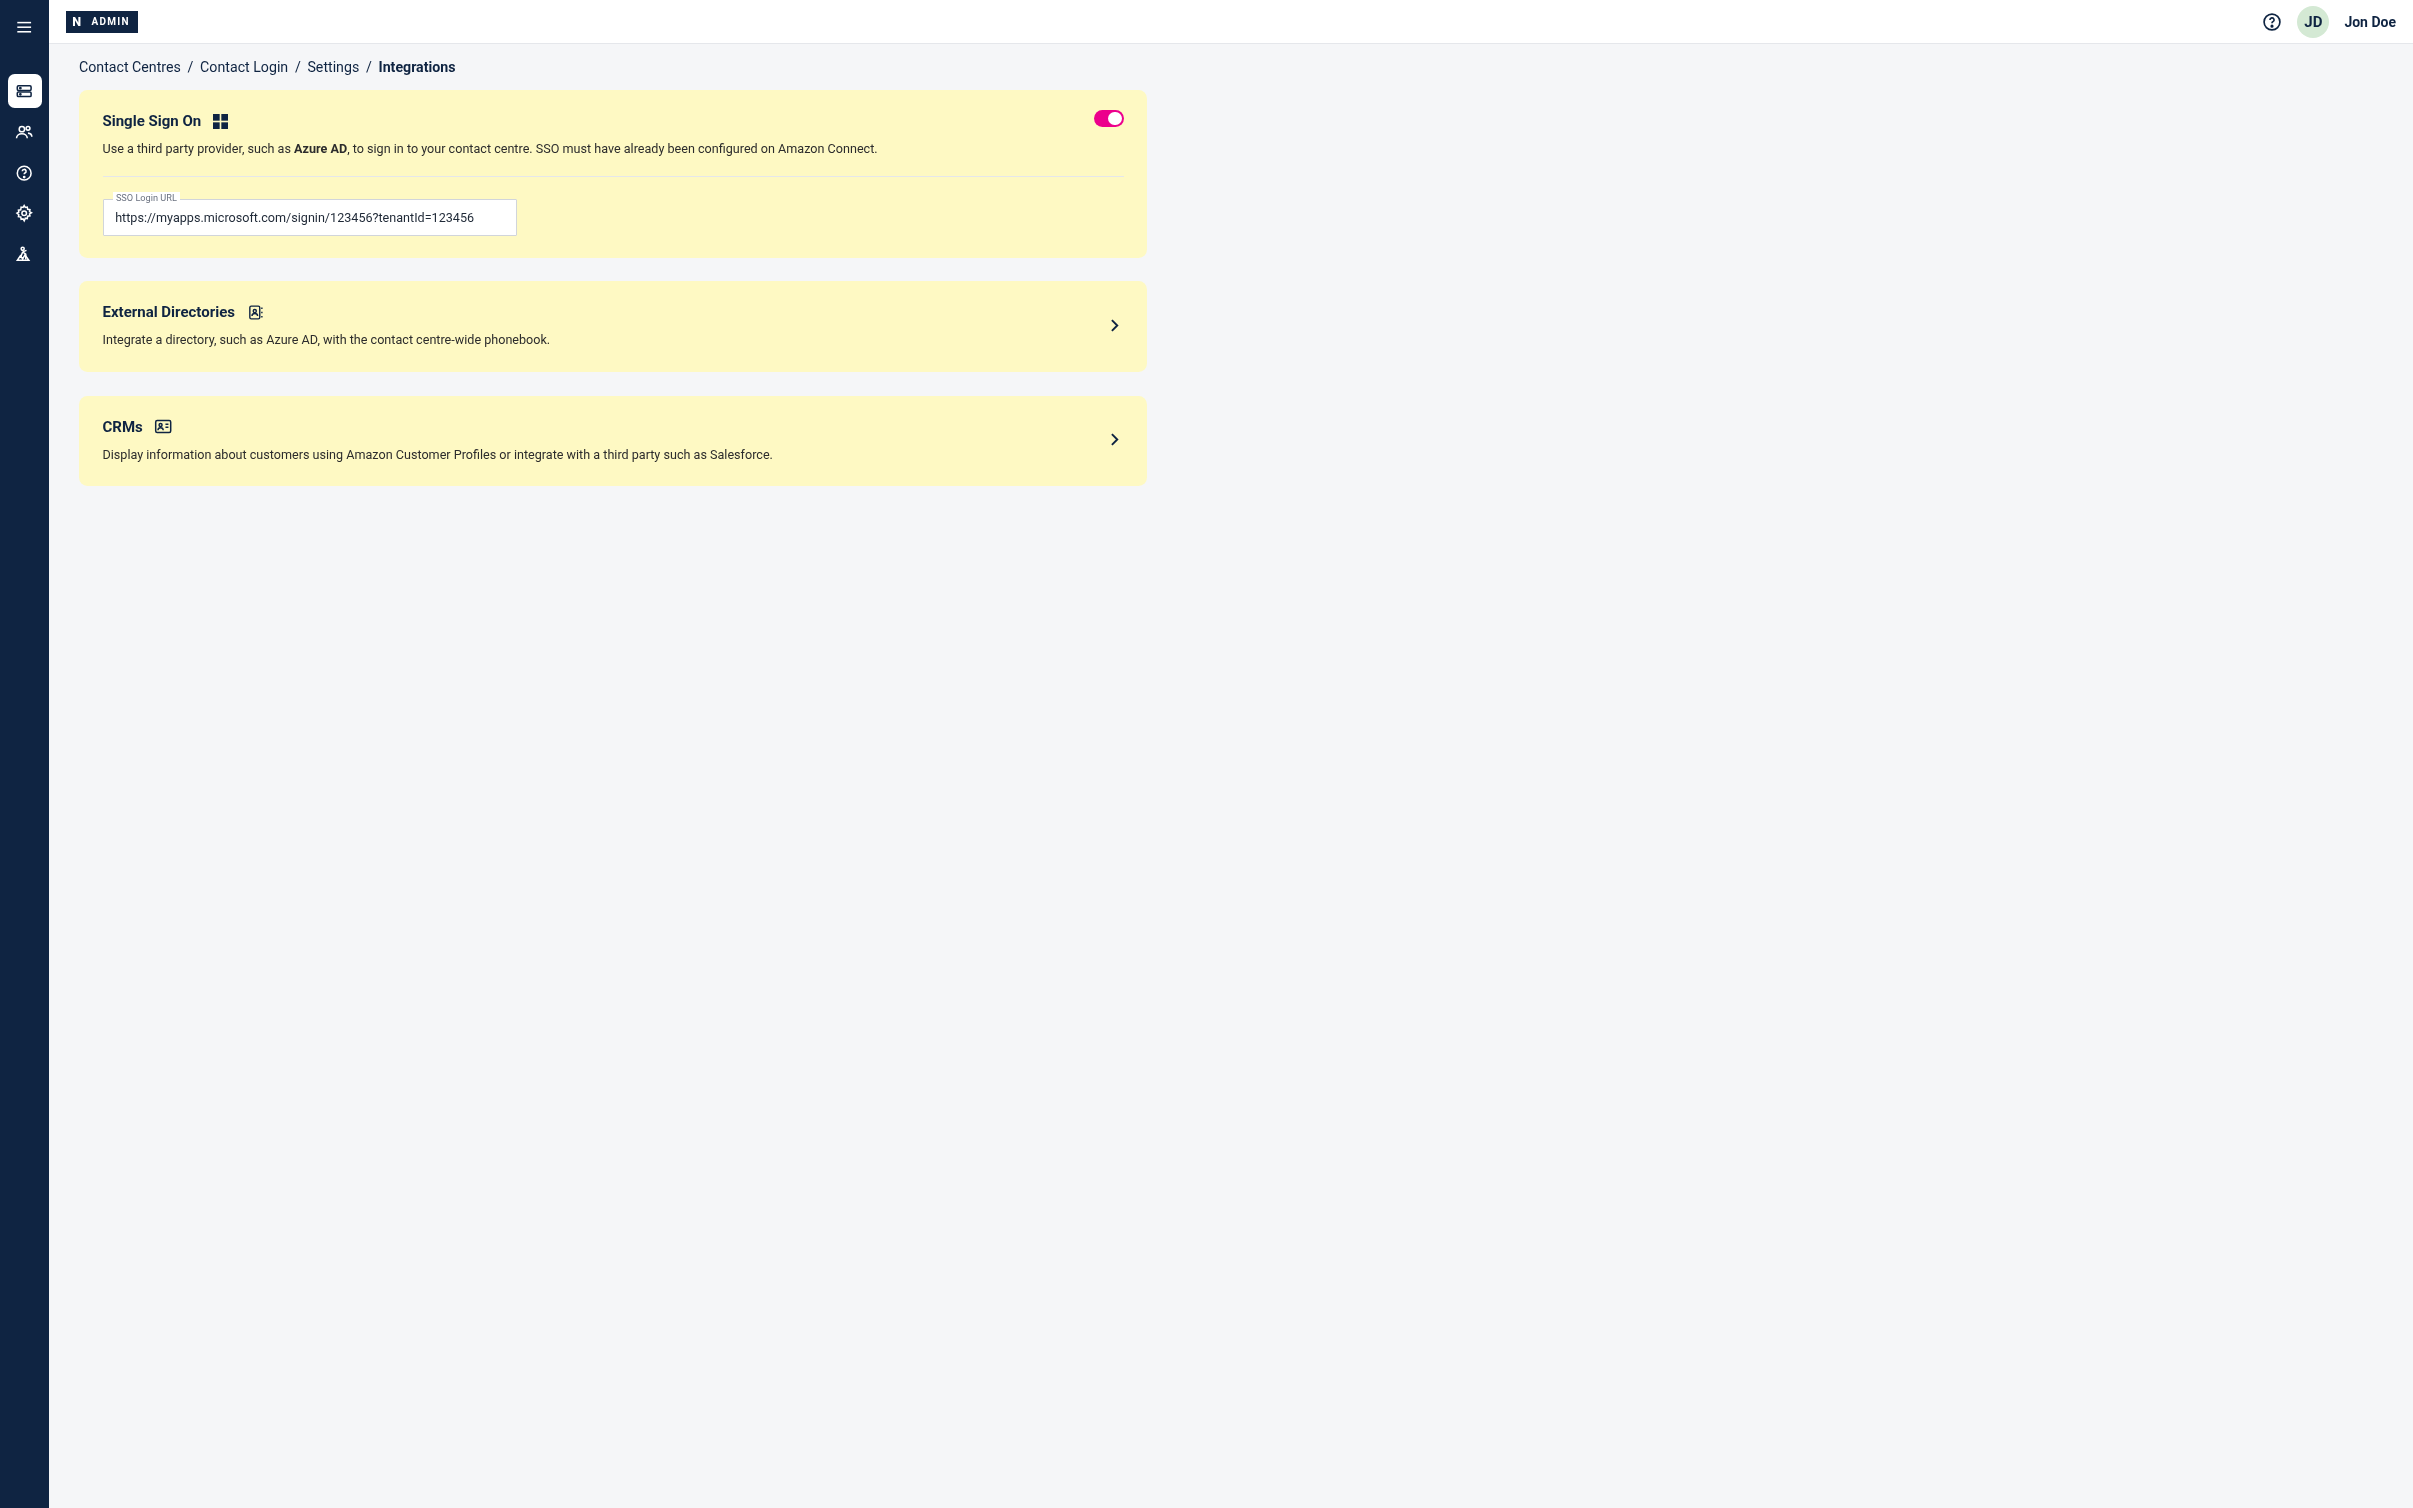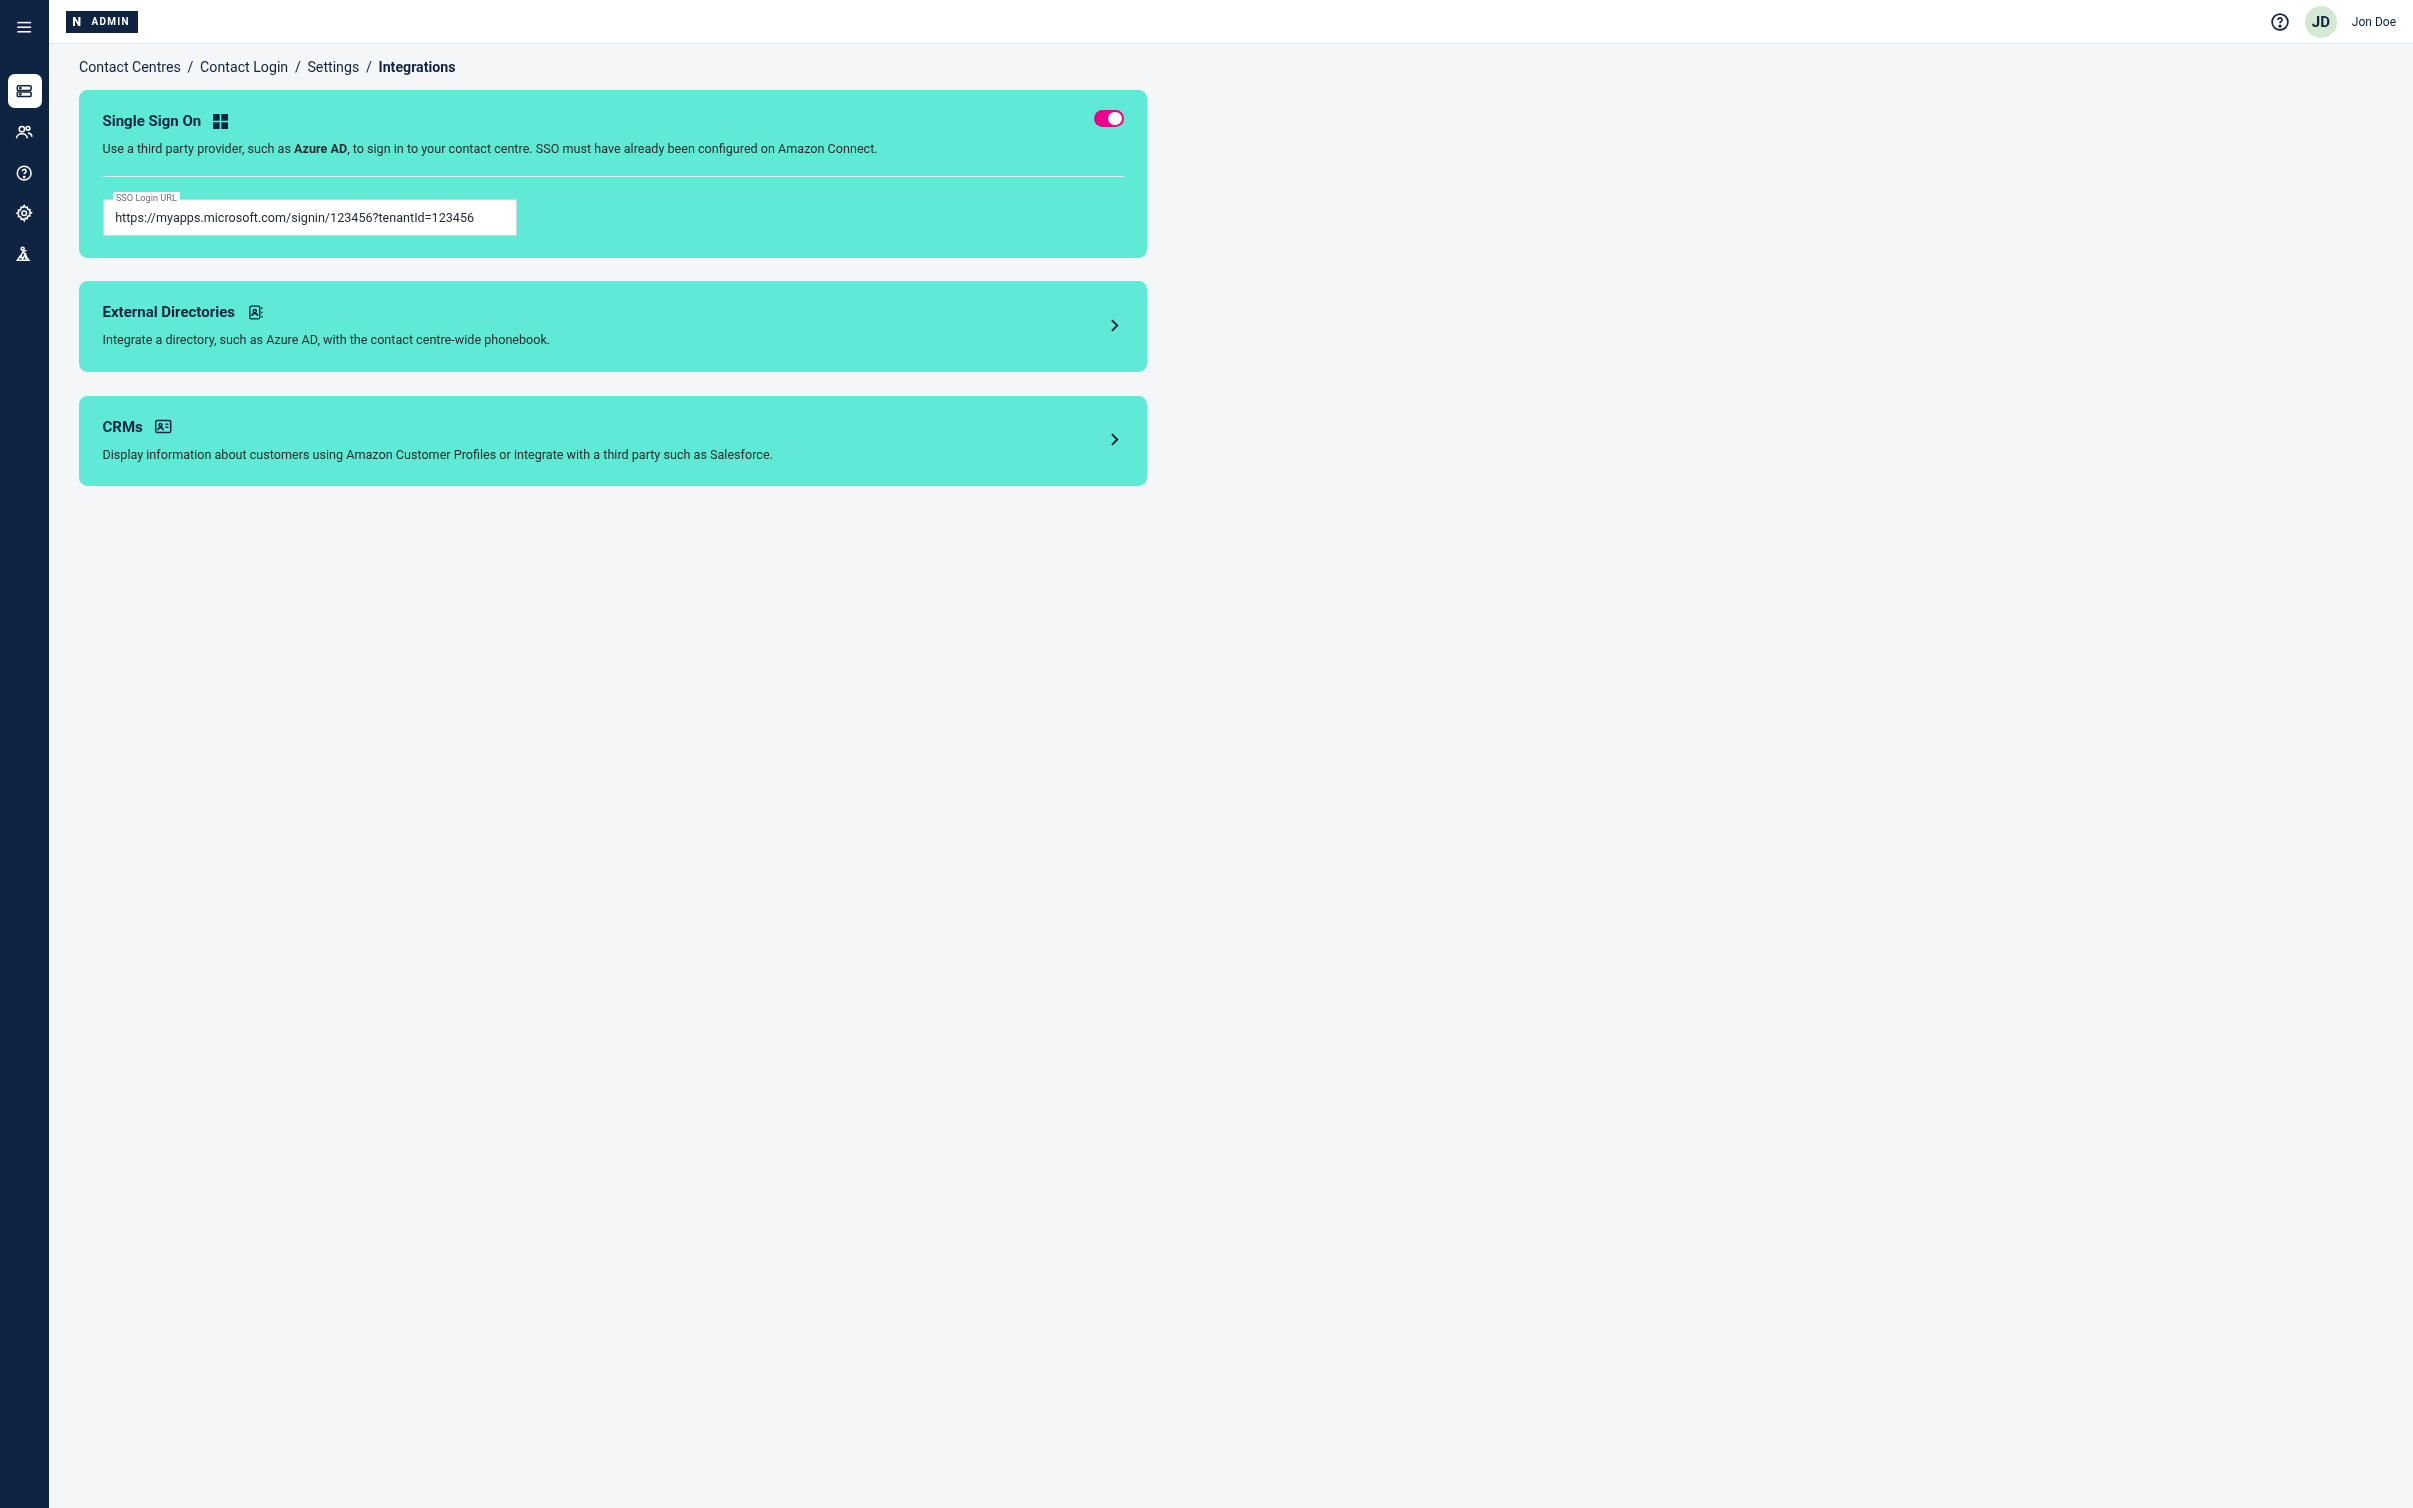--- a/index.html
+++ b/index.html
@@ -125,22 +125,22 @@
       background: #d4e9d4;
       display: flex;
       align-items: center;
       justify-content: center;
       font-weight: 700;
       font-size: 15px;
       color: #0f2442;
     }
     
     .username {
-      font-weight: 400;
-      font-size: 12px;
+      font-weight: 700;
+      font-size: 14px;
       color: #0f2442;
     }
     
     .main {
       margin-left: 62px;
       margin-top: 44px;
       padding: 15px 17px;
     }
     
     .breadcrumb {
@@ -159,21 +159,21 @@
     
     .breadcrumb-sep {
       color: #0f2442;
     }
     
     .breadcrumb-current {
       font-weight: 700;
     }
     
     .card {
-      background: #5eead4;
+      background: #fef9c3;
       border-radius: 8.4px;
       padding: 22px 23.5px;
       margin-bottom: 23.5px;
       position: relative;
     }
     
     .card-header {
       display: flex;
       align-items: center;
       gap: 11.7px;

